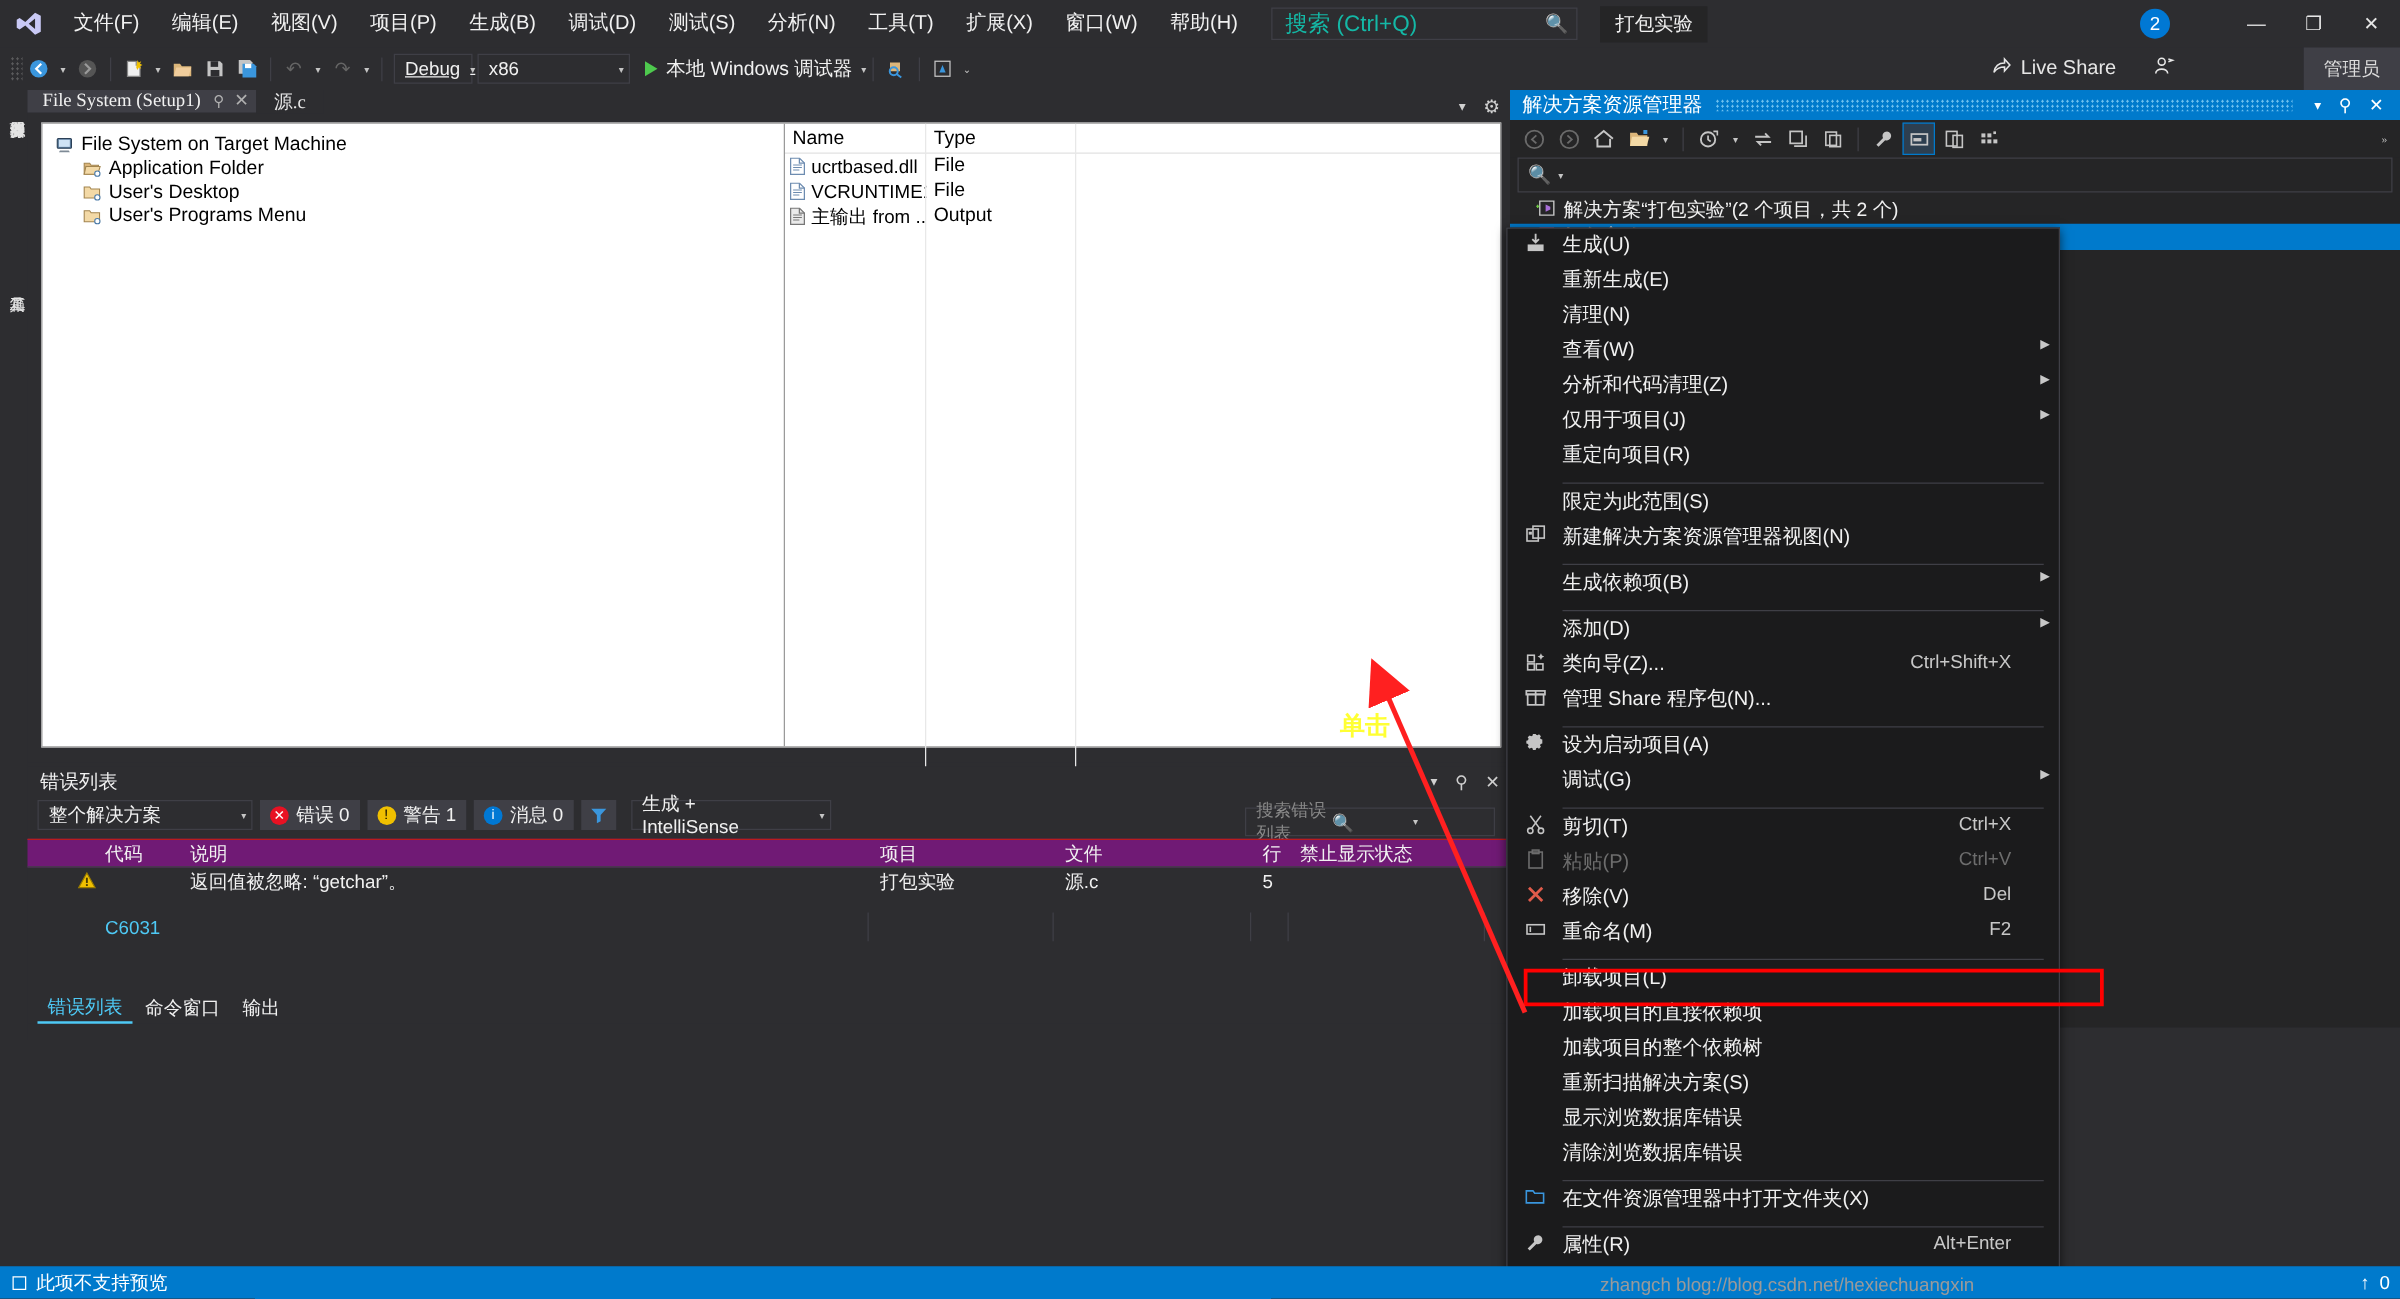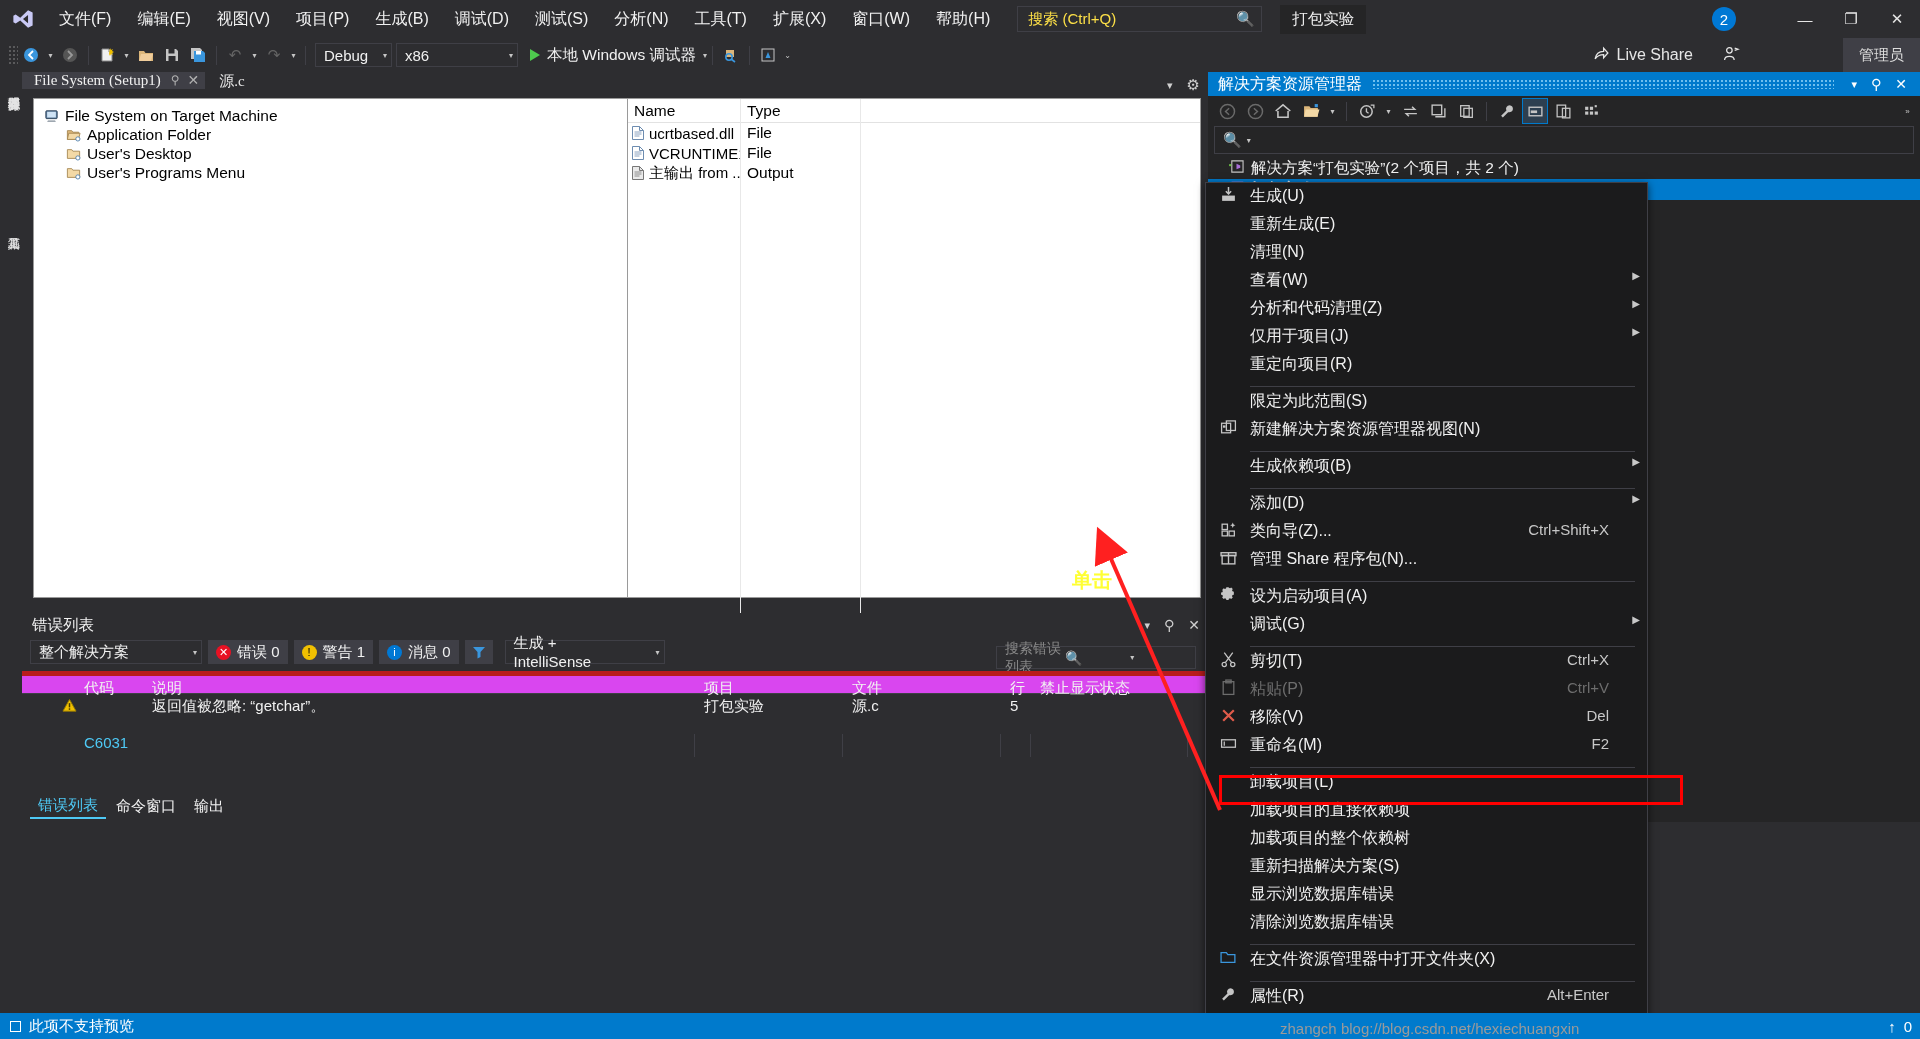--- a/index.html
+++ b/index.html
@@ -12,21 +12,21 @@
   .app{ position:relative; width:1920px; height:1039px; background:#2d2d30; }
 
   
   .titlebar{ position:absolute; left:0; top:0; width:1920px; height:38px; background:#2d2d30; display:flex; align-items:center; }
   .vs-logo{ width:46px; height:38px; display:flex; align-items:center; justify-content:center; }
   .vs-logo svg{ width:22px; height:22px; }
   .menubar{ display:flex; align-items:center; height:38px; }
   .menu-item{ padding:0 13px; height:38px; line-height:38px; font-size:16px; color:#f1f1f1; white-space:nowrap; cursor:default; }
   .searchbox{ margin-left:14px; width:245px; height:26px; background:#2d2d30; border:1px solid #3f3f46;
     display:flex; align-items:center; padding:0 6px 0 10px; }
-  .searchbox .ph{ color:#fde047; font-size:15px; flex:1; }
+  .searchbox .ph{ color:#14b8a6; font-size:18px; flex:1; }
   .searchbox .mag{ color:#d0d0d0; font-size:15px; }
   .exp-name{ margin-left:18px; background:#252526; padding:4px 12px; font-size:15.5px; color:#f1f1f1; }
   .tb-right{ position:absolute; right:0; top:0; height:38px; display:flex; align-items:center; }
   .notif-badge{ width:24px; height:24px; border-radius:50%; background:#0078d4; color:#fff; font-size:15px;
      display:flex; align-items:center; justify-content:center; margin-right:46px; }
   .wbtn{ width:46px; height:38px; display:flex; align-items:center; justify-content:center; color:#e6e6e6; font-size:15px; }
 
   
   .toolbar{ position:absolute; left:0; top:38px; width:1920px; height:34px; background:#2d2d30; display:flex; align-items:center; }
   .grip{ width:10px; height:20px; margin-left:8px;
@@ -81,21 +81,21 @@
   .errpanel{ position:absolute; left:22px; top:613px; width:1186px; height:206px; background:#2d2d30; }
   .errhead{ height:24px; display:flex; align-items:center; padding-left:10px; font-size:15.5px; color:#f1f1f1; }
   .errhead-r{ position:absolute; right:8px; top:0; height:24px; display:flex; align-items:center; gap:14px; color:#d0d0d0; font-size:14px; }
   .errtb{ height:30px; display:flex; align-items:center; padding-left:8px; gap:6px; }
   .ecombo{ height:24px; border:1px solid #3f3f46; background:#2d2d30; display:flex; align-items:center;
      padding:0 4px 0 8px; color:#f1f1f1; font-size:15px;gap:28px; }
   .ebtn{ height:24px; display:flex; align-items:center; gap:6px; padding:0 8px; background:#3f3f46; color:#f1f1f1; font-size:15px; }
   .dot{ width:15px; height:15px; border-radius:50%; display:flex; align-items:center; justify-content:center; font-size:11px; color:#fff; flex:none;}
   .esearch{ position:absolute; right:12px; top:33px; width:200px; height:23px; border:1px solid #3f3f46; display:flex; align-items:center; padding:0 4px 0 8px; }
   .esearch span{ color:#888; font-size:14px; flex:1; }
-  .gridhead{ position:absolute; left:0; top:58px; width:1186px; height:23px; background:#d946ef; border-top:5px solid #b91c1c; border-bottom:1px solid #3f3f46; }
+  .gridhead{ position:absolute; left:0; top:58px; width:1186px; height:23px; background:#701a75; border-top:1px solid #b91c1c; border-bottom:1px solid #3f3f46; }
   .gh{ position:absolute; top:0; height:23px; line-height:23px; font-size:15px; color:#f1f1f1; }
   .gridrow{ position:absolute; left:0; top:81px; width:1186px; height:24px; }
   .gc{ position:absolute; top:0; height:24px; line-height:24px; font-size:15px; color:#f1f1f1; white-space:nowrap; }
   .gc.code{ color:#4ec9f5;margin-top:37px; }
   .vsep{ position:absolute; top:58px; width:1px; height:23px; background:#3f3f46; }
 
   .bottabs{ position:absolute; left:0; bottom:0; height:26px; display:flex; align-items:center; padding-left:8px; gap:2px; }
   .btab{ padding:2px 8px; font-size:15px; color:#f1f1f1; }
   .btab.act{ color:#4ec9f5; border-bottom:2px solid #4ec9f5; }
 
@@ -222,21 +222,21 @@
           <rect x="6" y="4" width="5" height="3.5" fill="#fff"></rect>
         </svg>
     </div>
     <div class="tb-sep"></div>
     <div class="tb-ico dis">↶</div>
     <div class="tb-arrow">▾</div>
     <div class="tb-ico dis">↷</div>
     <div class="tb-arrow">▾</div>
     <div class="tb-sep"></div>
 
-    <div class="combo" style="width:77px;">
+    <div class="combo" style="width:63px;text-decoration:underline;">
       <span class="cv">Debug</span>
       <span class="ca">▾</span>
     </div>
     <div class="combo" style="width:122px;">
       <span class="cv">x86</span>
       <span class="ca">▾</span>
     </div>
 
     <div class="run">
       <span class="tri"></span>

